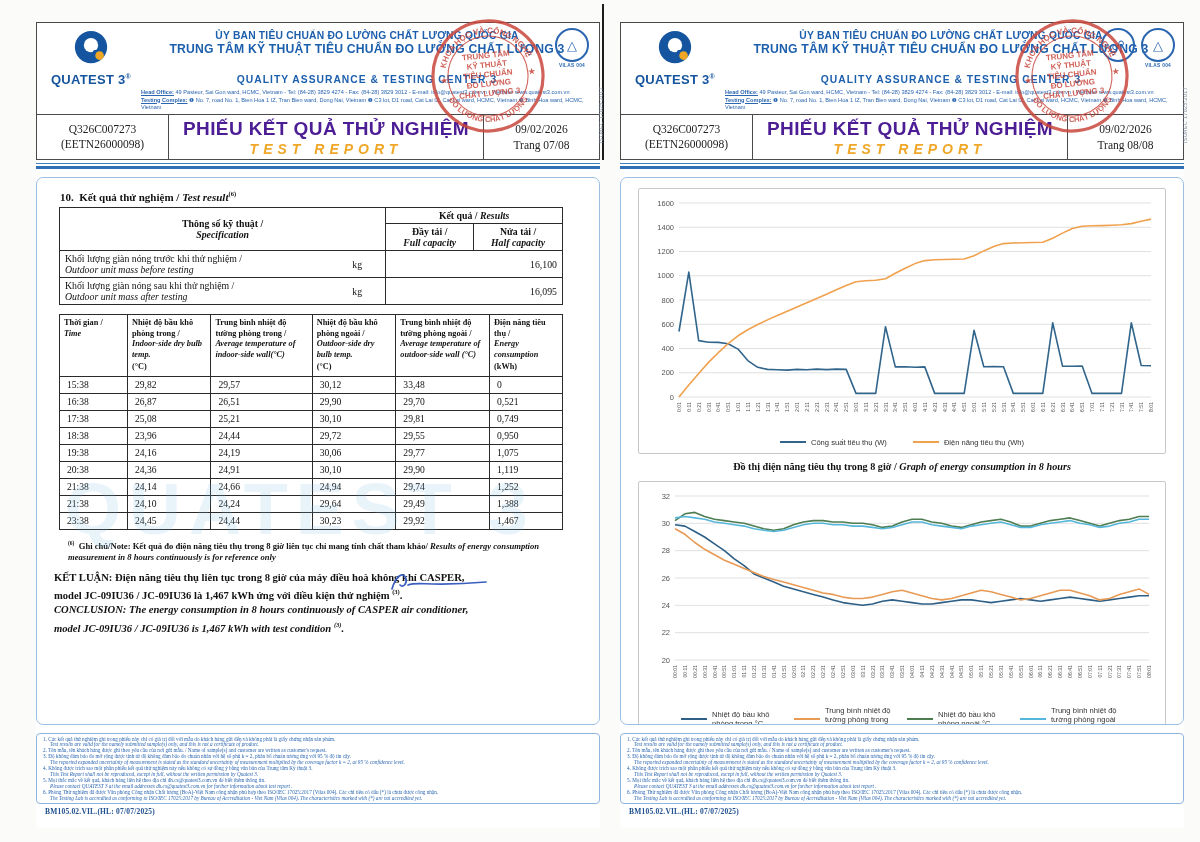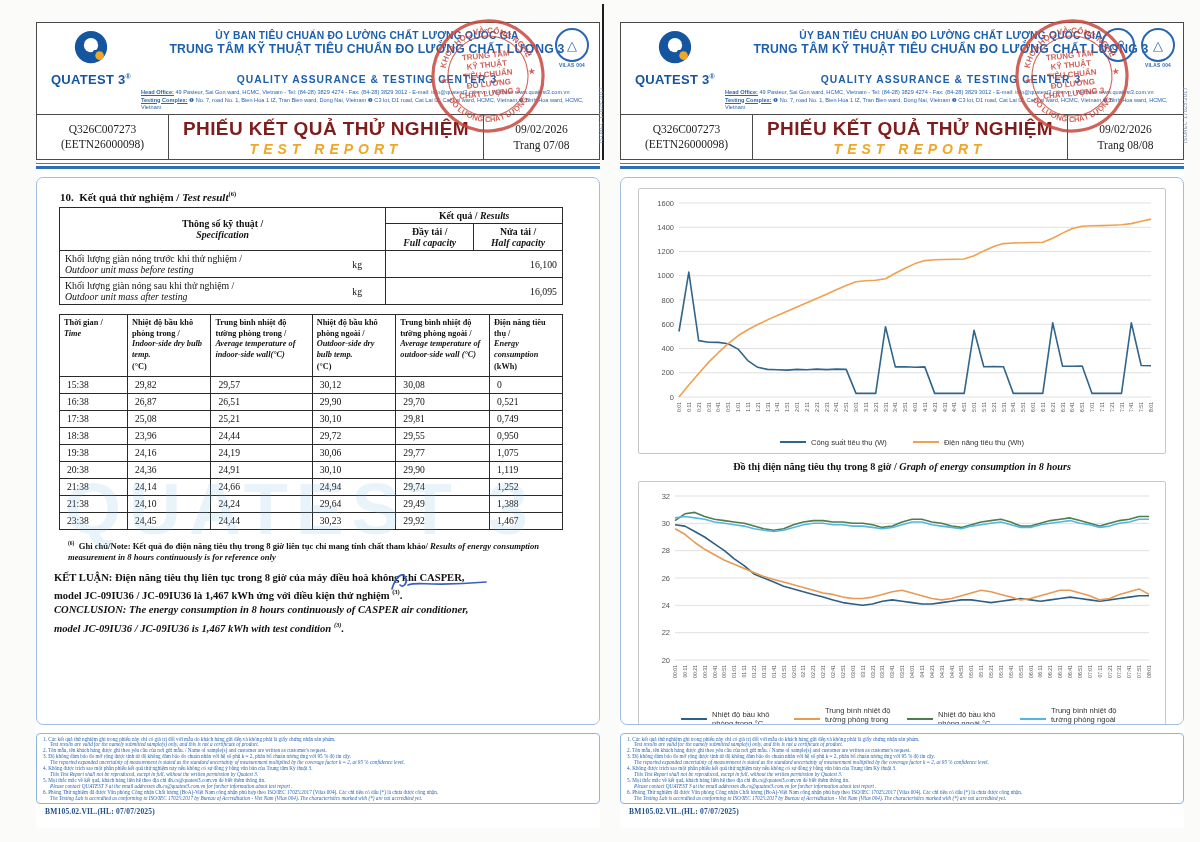--- a/index.html
+++ b/index.html
@@ -18,21 +18,21 @@
   .logo-text sup { font-size:7px; }
   .hdr-center { flex:1; text-align:center; font-family:"Liberation Sans",sans-serif; color:#1c5fad; padding-top:3px; }
   .org1 { font-size:10.3px; font-weight:bold; letter-spacing:.2px; }
   .org2 { font-size:12.2px; font-weight:bold; letter-spacing:.2px; margin-top:1px; }
   .org3 { font-size:10.3px; font-weight:bold; letter-spacing:1px; margin-top:18px; }
   .addr { text-align:left; font-size:5.6px; line-height:7.5px; color:#2b66b0; margin-top:4px; padding-left:2px; }
   .addr b { text-decoration:underline; font-weight:bold; }
   .hdr-title-row { display:flex; align-items:stretch; min-height:44px; }
   .cell-no { flex:0 0 132px; border-right:1px solid #4a4a4a; display:flex; flex-direction:column; justify-content:center; text-align:center; font-size:11.5px; color:#222; line-height:15px; }
   .cell-title { flex:1; text-align:center; padding:3px 0 2px; }
-  .title-vn { color:#7f1d1d; font-family:"Liberation Sans",sans-serif; font-weight:bold; font-size:19px; letter-spacing:.4px; }
+  .title-vn { color:#4c1d95; font-family:"Liberation Sans",sans-serif; font-weight:bold; font-size:19px; letter-spacing:.4px; }
   .title-en { color:#f0a728; font-family:"Liberation Sans",sans-serif; font-weight:bold; font-style:italic; font-size:14px; letter-spacing:5px; margin-top:1px; }
   .cell-date { flex:0 0 116px; border-left:1px solid #4a4a4a; display:flex; flex-direction:column; justify-content:center; text-align:center; font-size:11.5px; color:#222; line-height:16px; }
   .blue-sep { height:8px; margin-top:3px; border-top:1px solid #3f7ec0; position:relative; }
   .blue-sep::after { content:""; position:absolute; left:0; right:0; top:2px; height:3px; background:#2e6fb5; }
 
   .stamp { position:absolute; width:118px; height:118px; opacity:.84; transform:rotate(-6deg); z-index:5; pointer-events:none; }
   .stamp-left { right:52px; top:-6px; }
   .badge { position:absolute; z-index:2; text-align:center; font-family:"Liberation Sans",sans-serif; }
   .badge .ring { width:34px; height:34px; border:2.5px solid #2b66b0; border-radius:50%; margin:0 auto; display:flex; align-items:center; justify-content:center; color:#2b66b0; font-size:13px; }
   .badge .blab { font-size:4.8px; color:#2b66b0; font-weight:bold; margin-top:1px; letter-spacing:.3px; }
@@ -240,21 +240,21 @@
               <div class="un">(kWh)</div>
             </th>
           </tr>
         </thead>
       <tbody id="dt-rows">
           <tr>
             <td>15:38</td>
             <td>29,82</td>
             <td>29,57</td>
             <td>30,12</td>
-            <td>30,08</td>
+            <td>33,48</td>
             <td>0</td>
           </tr>
           <tr>
             <td>16:38</td>
             <td>26,87</td>
             <td>26,51</td>
             <td>29,90</td>
             <td>29,70</td>
             <td>0,521</td>
           </tr>

